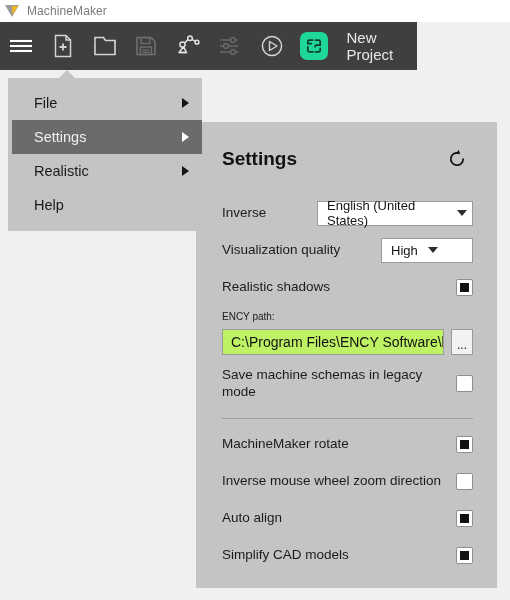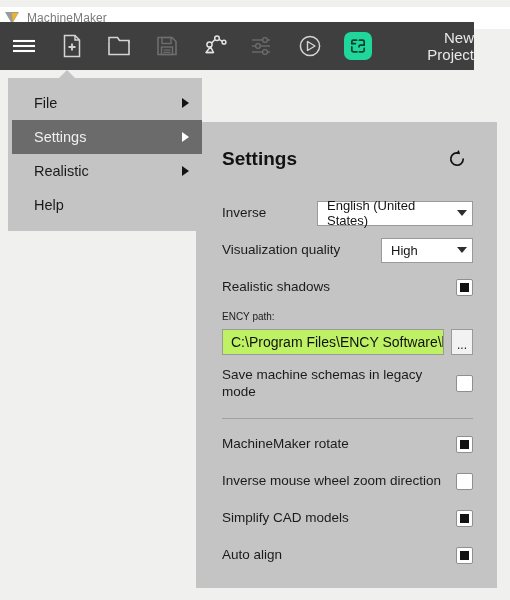--- a/index.html
+++ b/index.html
@@ -16,21 +16,21 @@
   #app {
     position: relative;
     width: 510px;
     height: 600px;
     background: #f0f0ef;
   }
 
   
   .titlebar {
     position: absolute;
-    left: 0; top: 7px;
+    left: 0; top: 0;
     width: 510px; height: 22px;
     background: #ffffff;
     display: flex;
     align-items: center;
     box-sizing: border-box;
     padding-left: 4px;
   }
   .titlebar .logo {
     width: 16px; height: 16px;
     margin-right: 7px;
@@ -39,25 +39,24 @@
   .titlebar .app-title {
     font-size: 12px;
     color: #7a7a7a;
     letter-spacing: .1px;
   }
 
   
   .toolbar {
     position: absolute;
     left: 0; top: 22px;
-    width: 474px; height: 48px;
+    width: 417px; height: 48px;
     background: #3f3f3f;
     display: flex;
     align-items: center;
-    text-align: right;
   }
   .tb-btn {
     width: 48px; height: 48px;
     display: flex;
     align-items: center;
     justify-content: center;
     box-sizing: border-box;
   }
   .tb-btn svg { display: block; }
 
@@ -153,21 +152,20 @@
     line-height: 1.25;
   }
   .row .label.wrap { max-width: 215px; }
 
   .select {
     background: #ffffff;
     border: 1px solid #9a9a9a;
     height: 25px;
     display: flex;
     align-items: center;
-    justify-content: space-between;
     padding: 0 5px 0 9px;
     box-sizing: border-box;
     font-size: 13px;
     color: #141414;
     min-width: 92px;
   }
   .select.lang { width: 156px; }
   .select.qual { width: 76px; }
   .select .caret {
     width: 0; height: 0;
@@ -409,23 +407,23 @@
       <span class="label">MachineMaker rotate</span>
       <span class="checkbox checked"></span>
     </div>
 
     <div class="row">
       <span class="label">Inverse mouse wheel zoom direction</span>
       <span class="checkbox"></span>
     </div>
 
     <div class="row">
+      <span class="label">Auto align</span>
+      <span class="checkbox checked"></span>
+    </div>
+
+    <div class="row">
       <span class="label">Simplify CAD models</span>
       <span class="checkbox checked"></span>
     </div>
 
-    <div class="row">
-      <span class="label">Auto align</span>
-      <span class="checkbox checked"></span>
-    </div>
-
   </div>
 </div>
 
 </body></html>

